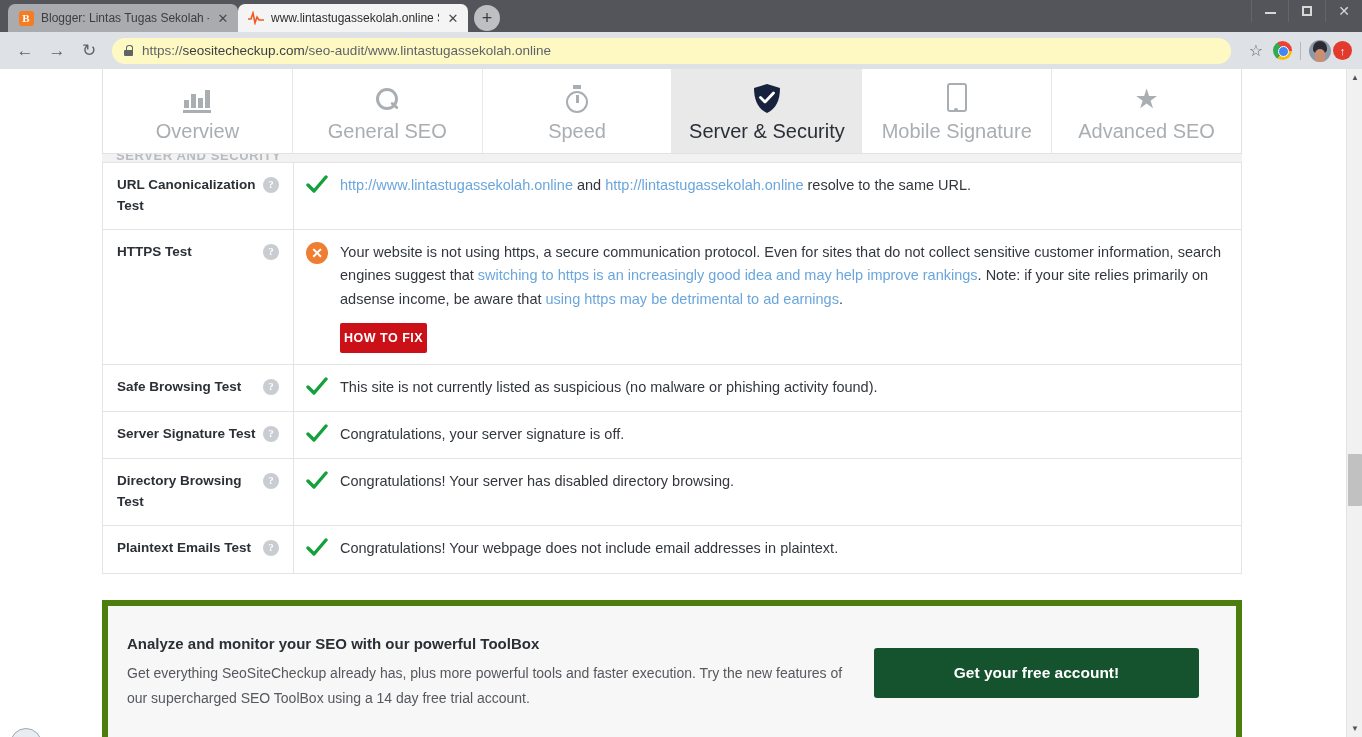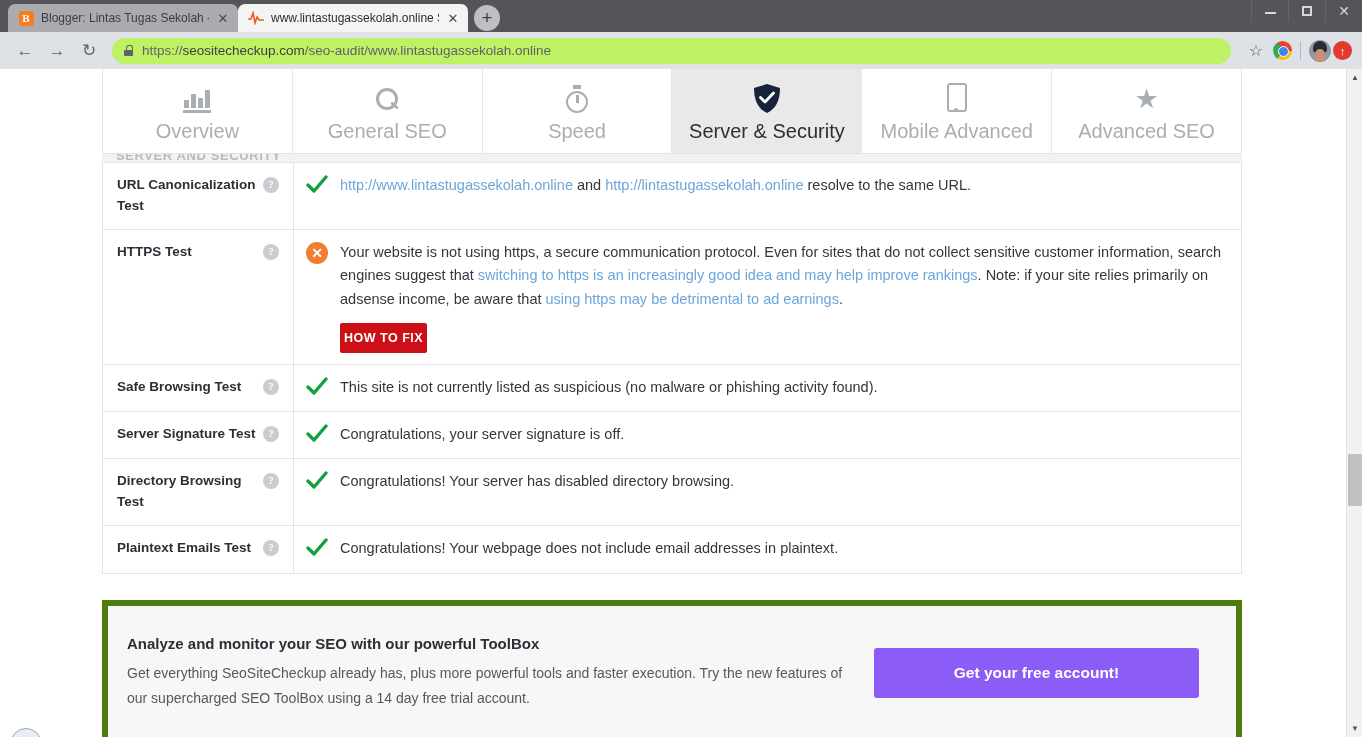--- a/index.html
+++ b/index.html
@@ -89,21 +89,21 @@
     gap: 2px;
   }
   .navbtn {
     width: 30px; height: 30px;
     display:flex;align-items:center;justify-content:center;
     color:#5f6368; font-size:17px; border-radius:50%;
   }
   .omnibox {
     flex: 1 1 auto;
     height: 26px;
-    background: #bef264;
+    background: #fef9c3;
     border-radius: 13px;
     display:flex; align-items:center;
     padding: 0 12px;
     margin: 0 8px 0 6px;
     gap: 9px;
   }
   .lock-icon { width:9px;height:11px; position:relative; flex:0 0 9px;}
   .lock-icon::before {
     content:""; position:absolute; left:0; bottom:0; width:9px;height:6px;
     background:#5f6368; border-radius:1px;
@@ -322,21 +322,21 @@
   .promo-text { flex:1 1 auto; }
   .promo-title {
     font-size:15px; font-weight:bold; color:#2b2f36;
     margin-bottom:9px;
   }
   .promo-desc {
     font-size:14px; color:#55585d; line-height:1.75; max-width:745px;
   }
   .promo-btn {
     flex:0 0 325px;
-    background:#8b5cf6;
+    background:#14532d;
     color:#fff;
     font-size:15.5px;
     font-weight:bold;
     text-align:center;
     padding:16px 0;
     border-radius:3px;
   }
 
   
   .chat-bubble {
@@ -470,21 +470,21 @@
         </div>
 
         <div class="navtab">
           <span class="navtab-icon">
             <span class="ic-mobile">
                 <span class="frame"></span>
                 <span class="scr"></span>
                 <span class="dot"></span>
               </span>
           </span>
-          <span class="navtab-label">Mobile Advanced</span>
+          <span class="navtab-label">Mobile Signature</span>
         </div>
 
         <div class="navtab">
           <span class="navtab-icon">
             <span class="ic-star">★</span>
           </span>
           <span class="navtab-label">Advanced SEO</span>
         </div>
       </div>
 

